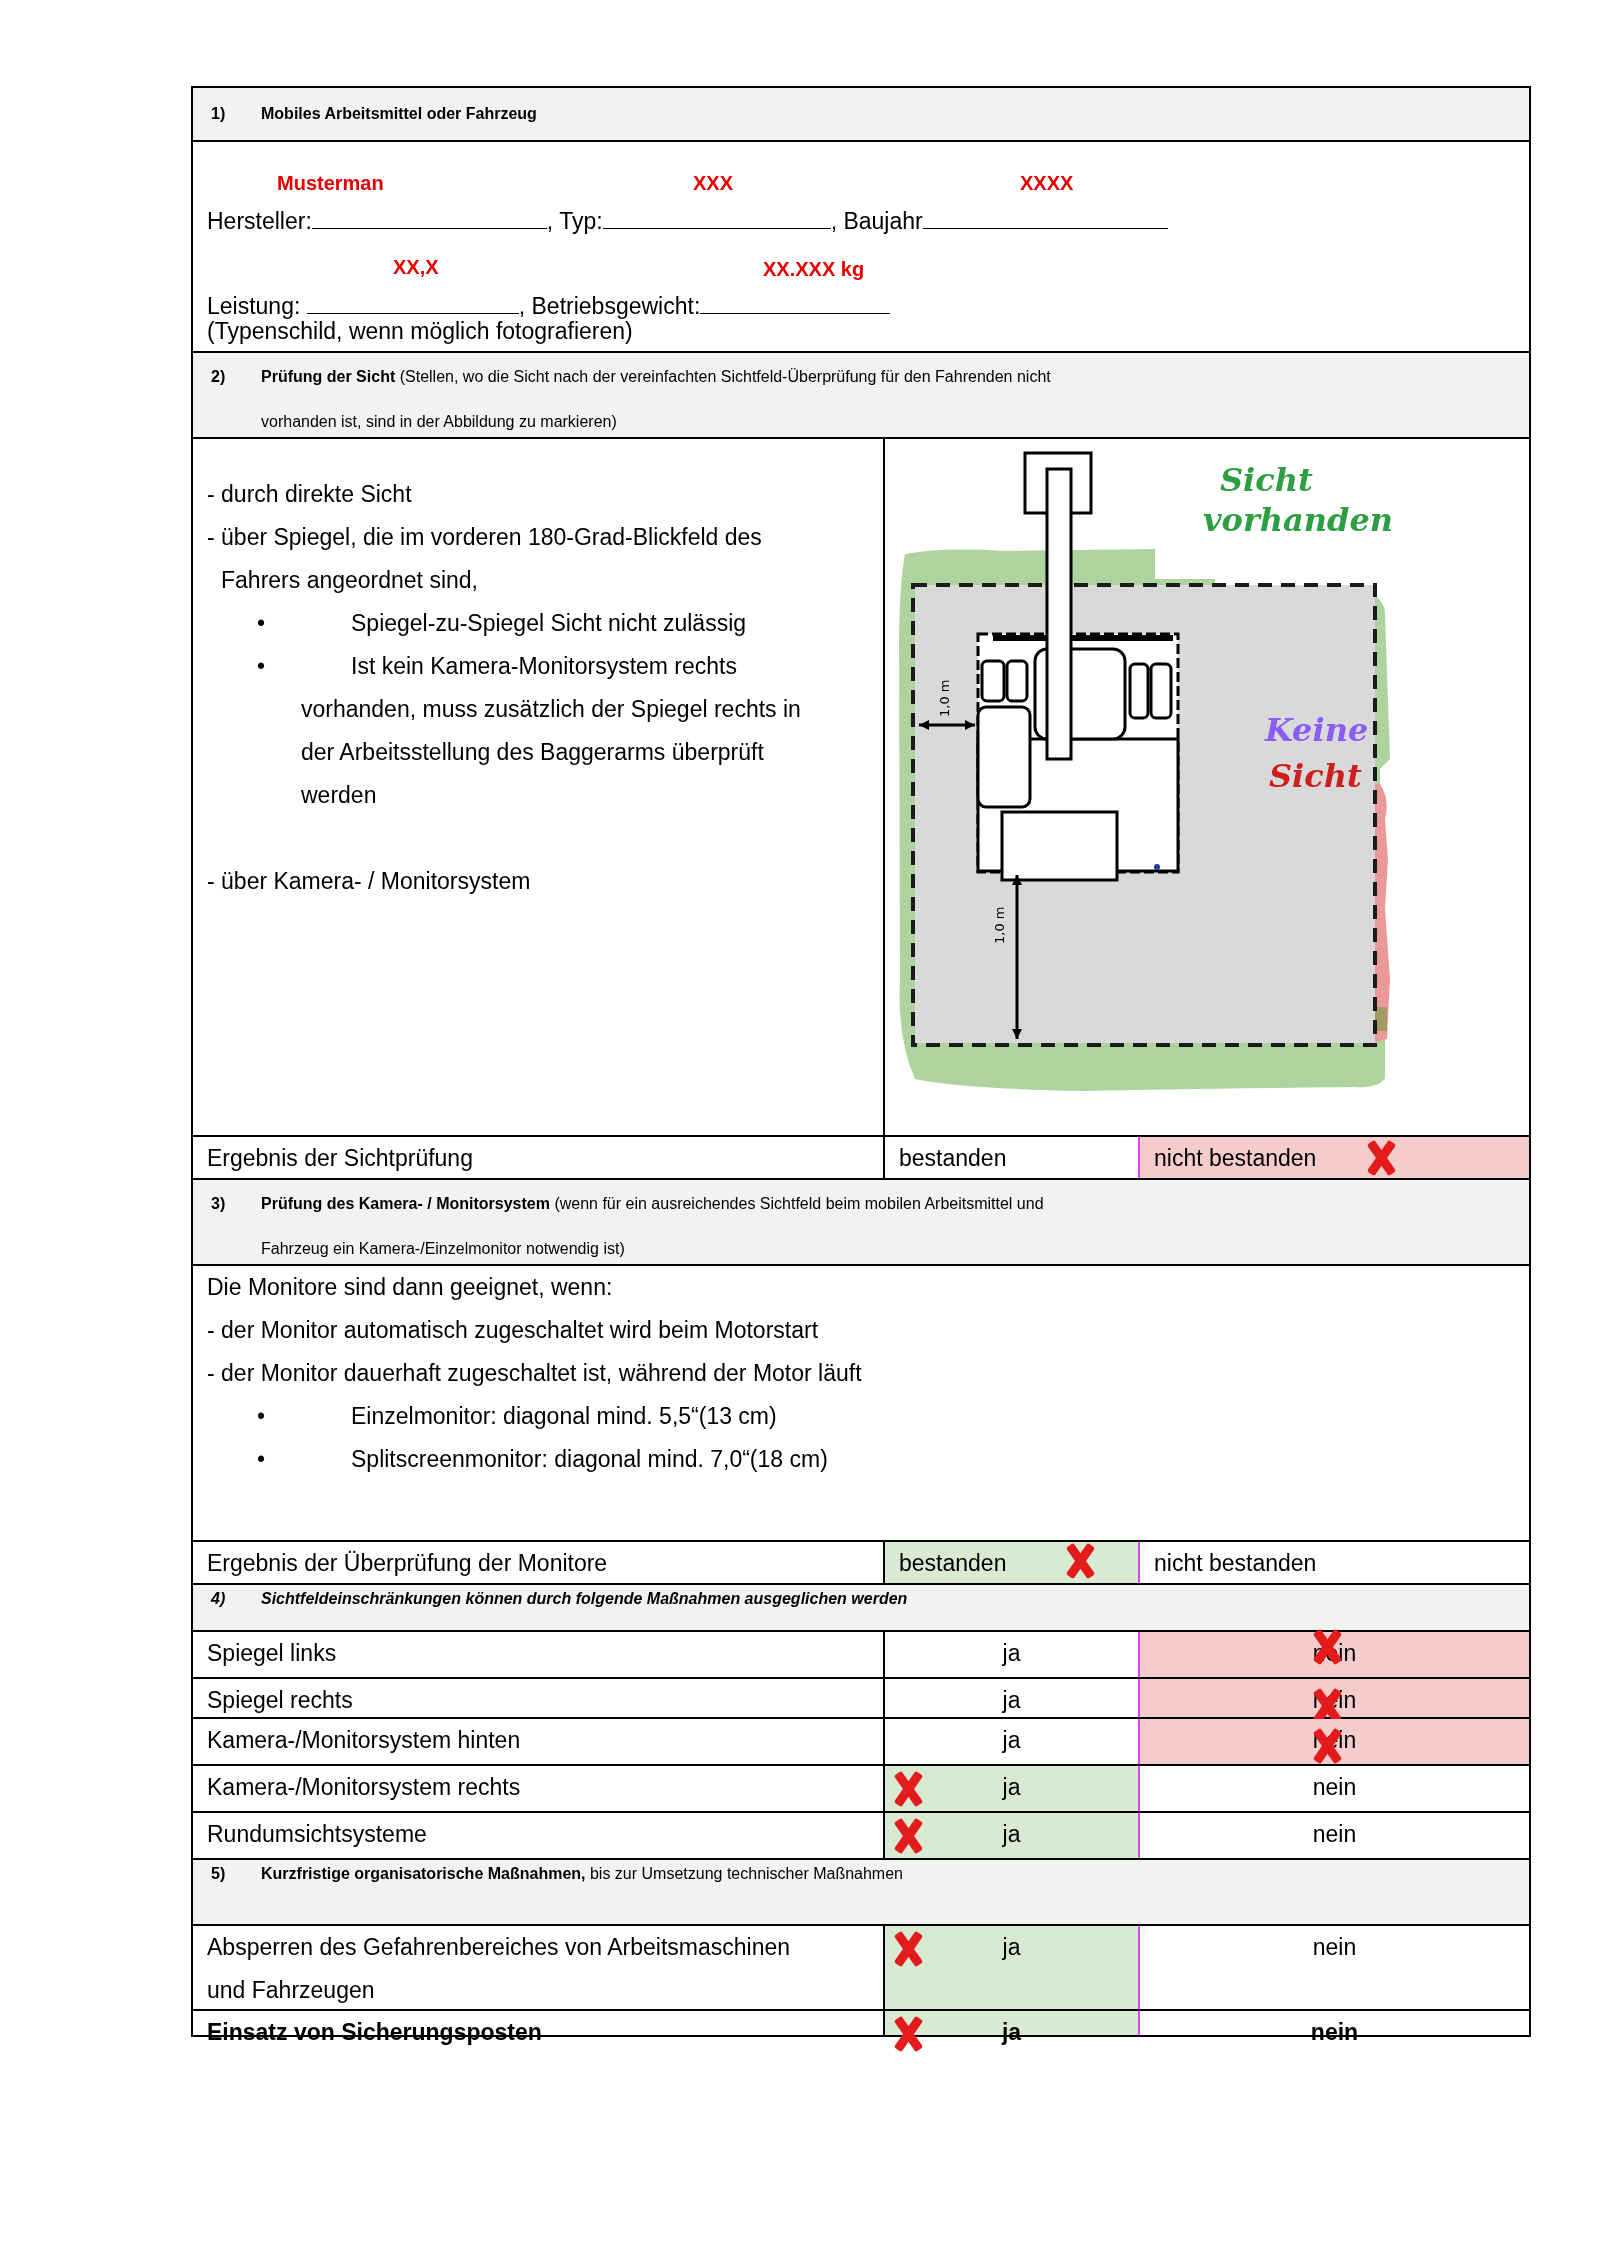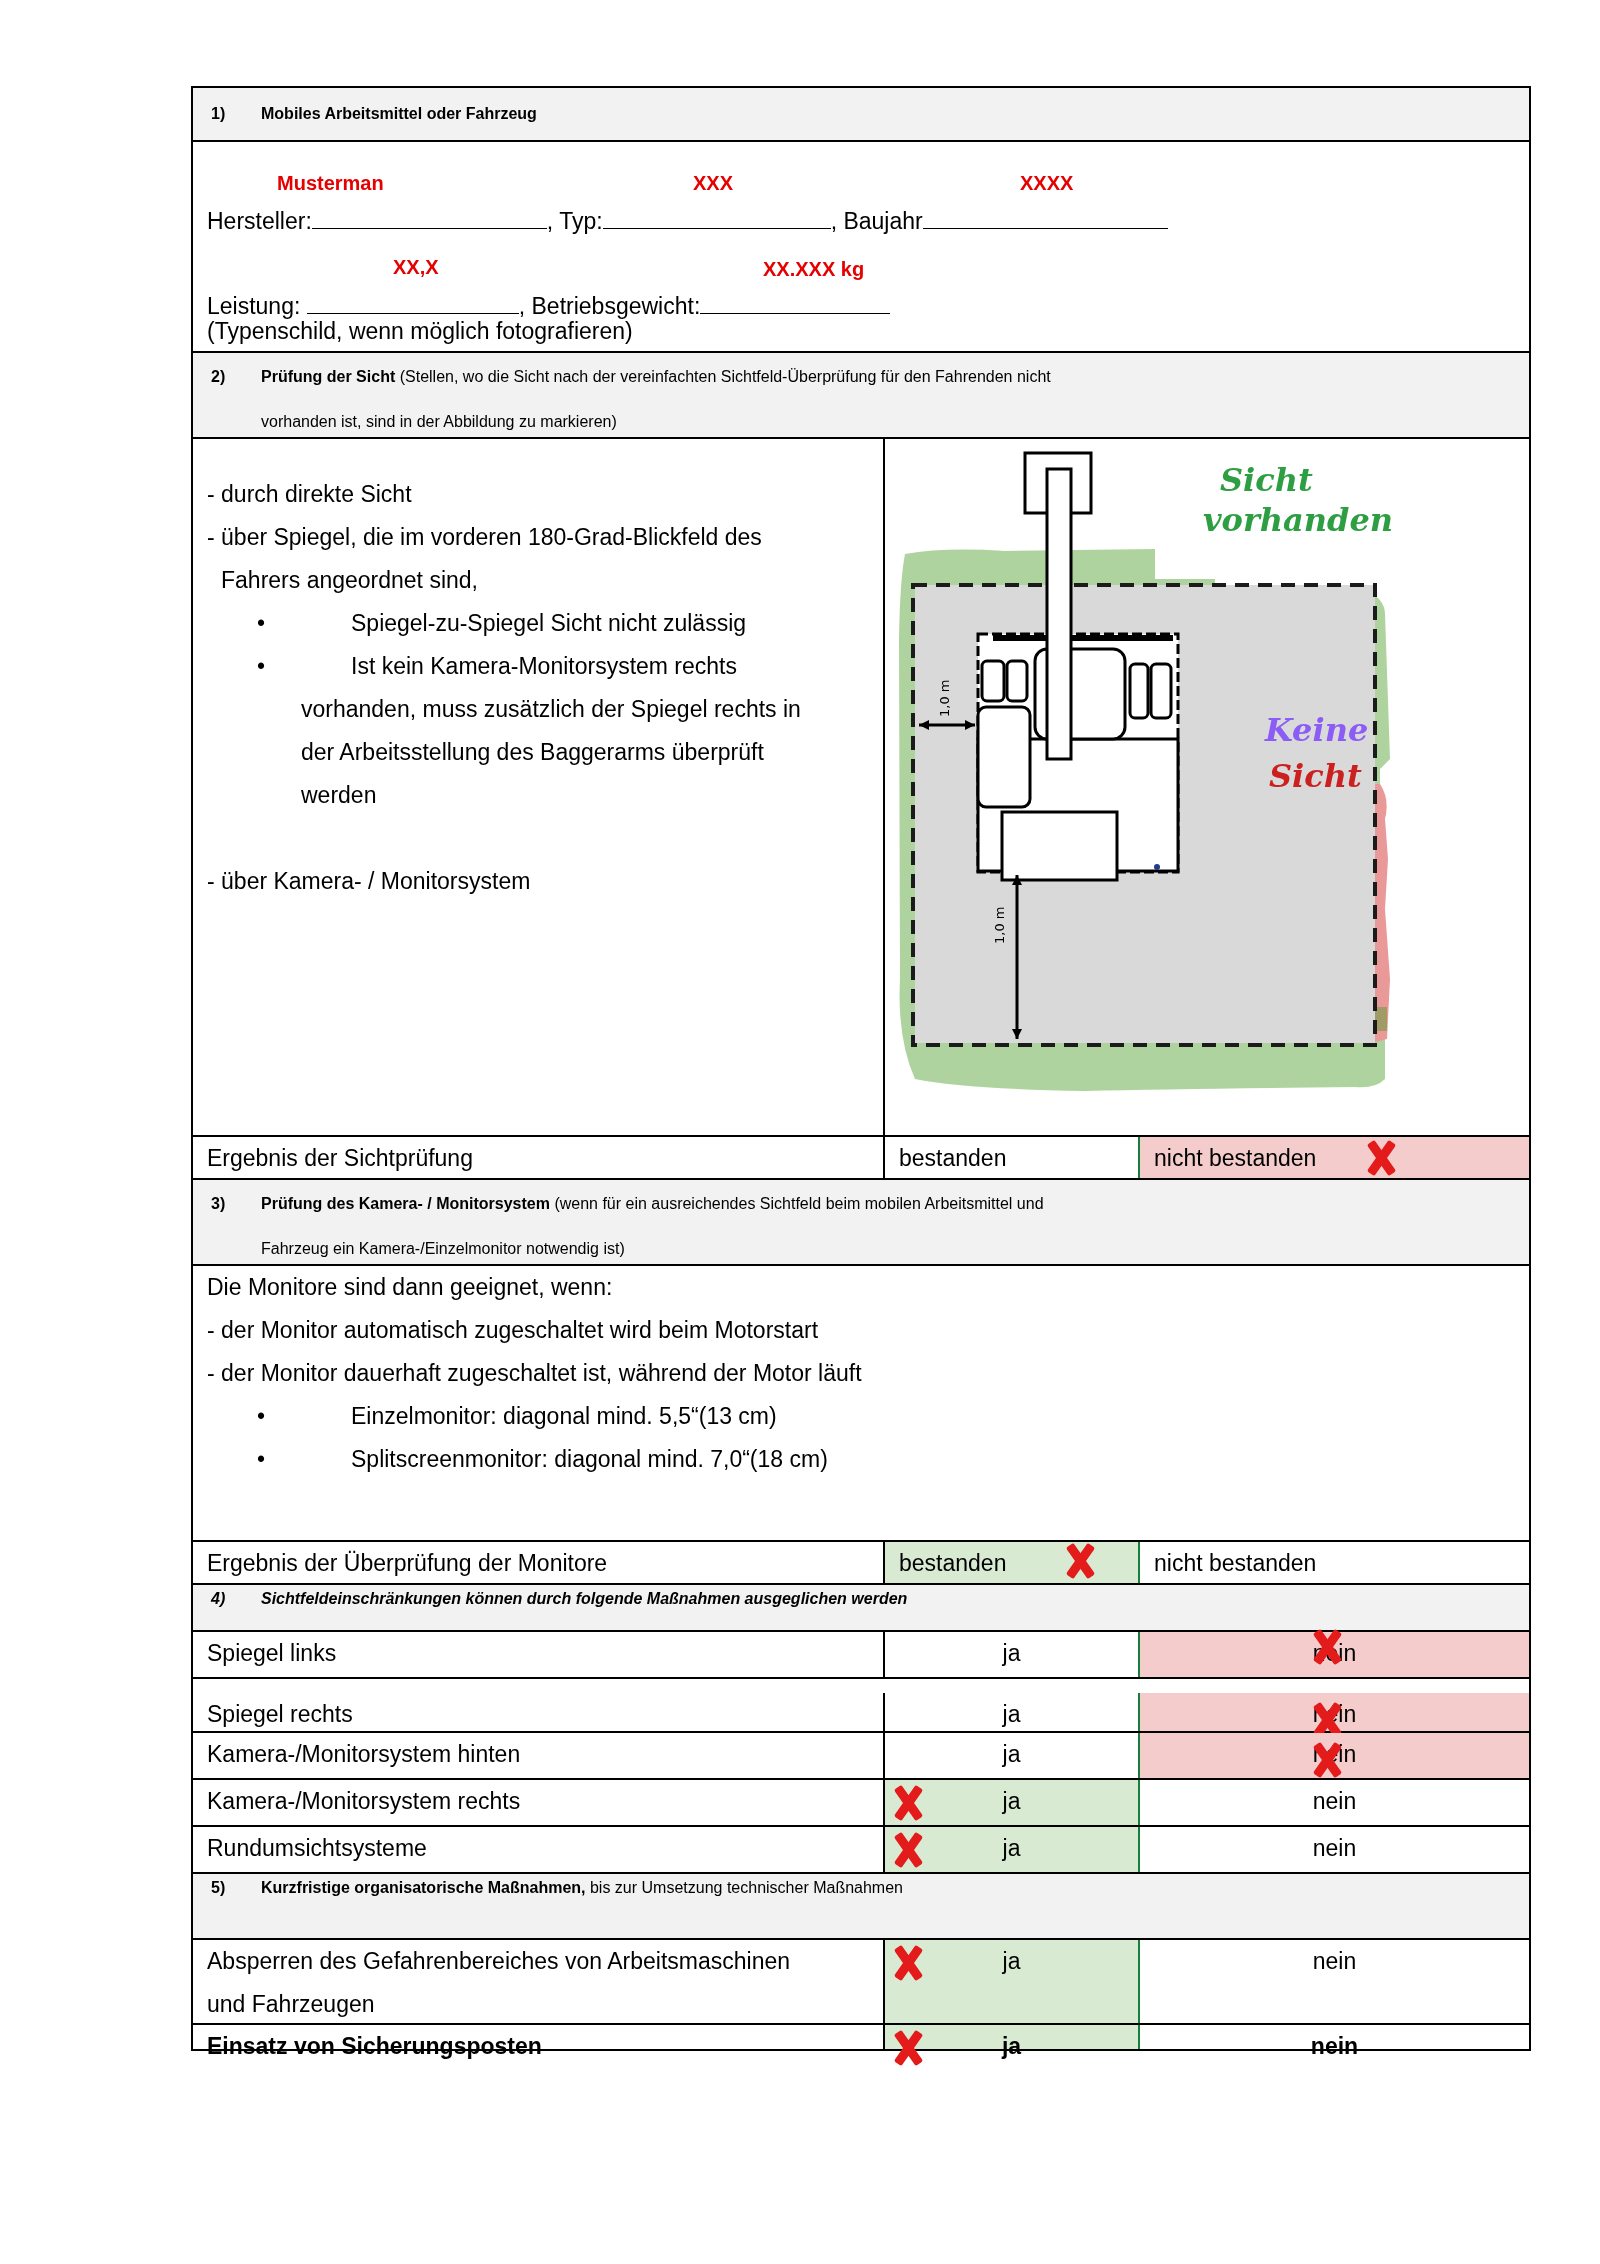--- a/index.html
+++ b/index.html
@@ -9,21 +9,21 @@
   .row:last-child { border-bottom:none; }
   .hdr { background:#f2f2f2; }
   .hdr .txt { font-size:16px; line-height:43px; padding:2px 10px 0 18px; }
   .hdr .num { display:inline-block; width:50px; font-weight:bold; }
   .hdr .cont { padding-left:68px; }
   b { font-weight:bold; }
   .body-txt { font-size:23px; line-height:43px; padding:0 14px; }
   .cell { position:absolute; top:0; bottom:0; box-sizing:border-box; font-size:23px; line-height:43px; }
   .c1 { left:0; width:690px; padding-left:14px; }
   .c2 { left:690px; width:255px; border-left:2px solid #000; padding-left:14px; }
-  .c3 { left:945px; right:0; border-left:2px solid #15803d; padding-left:14px; }
+  .c3 { left:945px; right:0; border-left:2px solid #d946ef; padding-left:14px; }
   .center { text-align:center; padding-left:0; }
   .green { background:#d9ead3; }
   .pink { background:#f4cccc; }
   .red { color:#e60000; font-weight:bold; font-size:20px; position:absolute; }
   .xmark { position:absolute; width:30px; height:34px; }
   .xmark::before, .xmark::after { content:""; position:absolute; left:11px; top:-2px; width:9px; height:38px; background:#e31b1b; border-radius:2px; }
   .xmark::before { transform:rotate(35deg); }
   .xmark::after { transform:rotate(-35deg); }
   .bul { display:inline-block; width:58px; text-align:left; padding-left:50px; }
   .script { font-family:"DejaVu Serif", serif; font-style:italic; font-weight:bold; position:absolute; font-size:32px; }
@@ -149,21 +149,21 @@
 
   <div class="row hdr" style="height:47px;font-style:italic;">
     <div class="txt" style="line-height:22px; padding-top:3px;"><span class="num">4)</span><b>Sichtfeldeinschränkungen können durch folgende Maßnahmen ausgeglichen werden</b></div>
   </div>
 
   <div class="row" style="height:47px;">
     <div class="cell c1">Spiegel links</div>
     <div class="cell c2 center"><span>ja</span></div>
     <div class="cell c3 center pink"><span>nein</span><span class="xmark" style="left:172px; top:-2px;"></span></div>
   </div>
-  <div class="row" style="height:40px;margin-top:14px;">
+  <div class="row" style="height:40px;">
     <div class="cell c1">Spiegel rechts</div>
     <div class="cell c2 center"><span>ja</span></div>
     <div class="cell c3 center pink"><span>nein</span><span class="xmark" style="left:172px; top:10px;"></span></div>
   </div>
   <div class="row" style="height:47px;">
     <div class="cell c1">Kamera-/Monitorsystem hinten</div>
     <div class="cell c2 center"><span>ja</span></div>
     <div class="cell c3 center pink"><span>nein</span><span class="xmark" style="left:172px; top:10px;"></span></div>
   </div>
   <div class="row" style="height:47px;">

